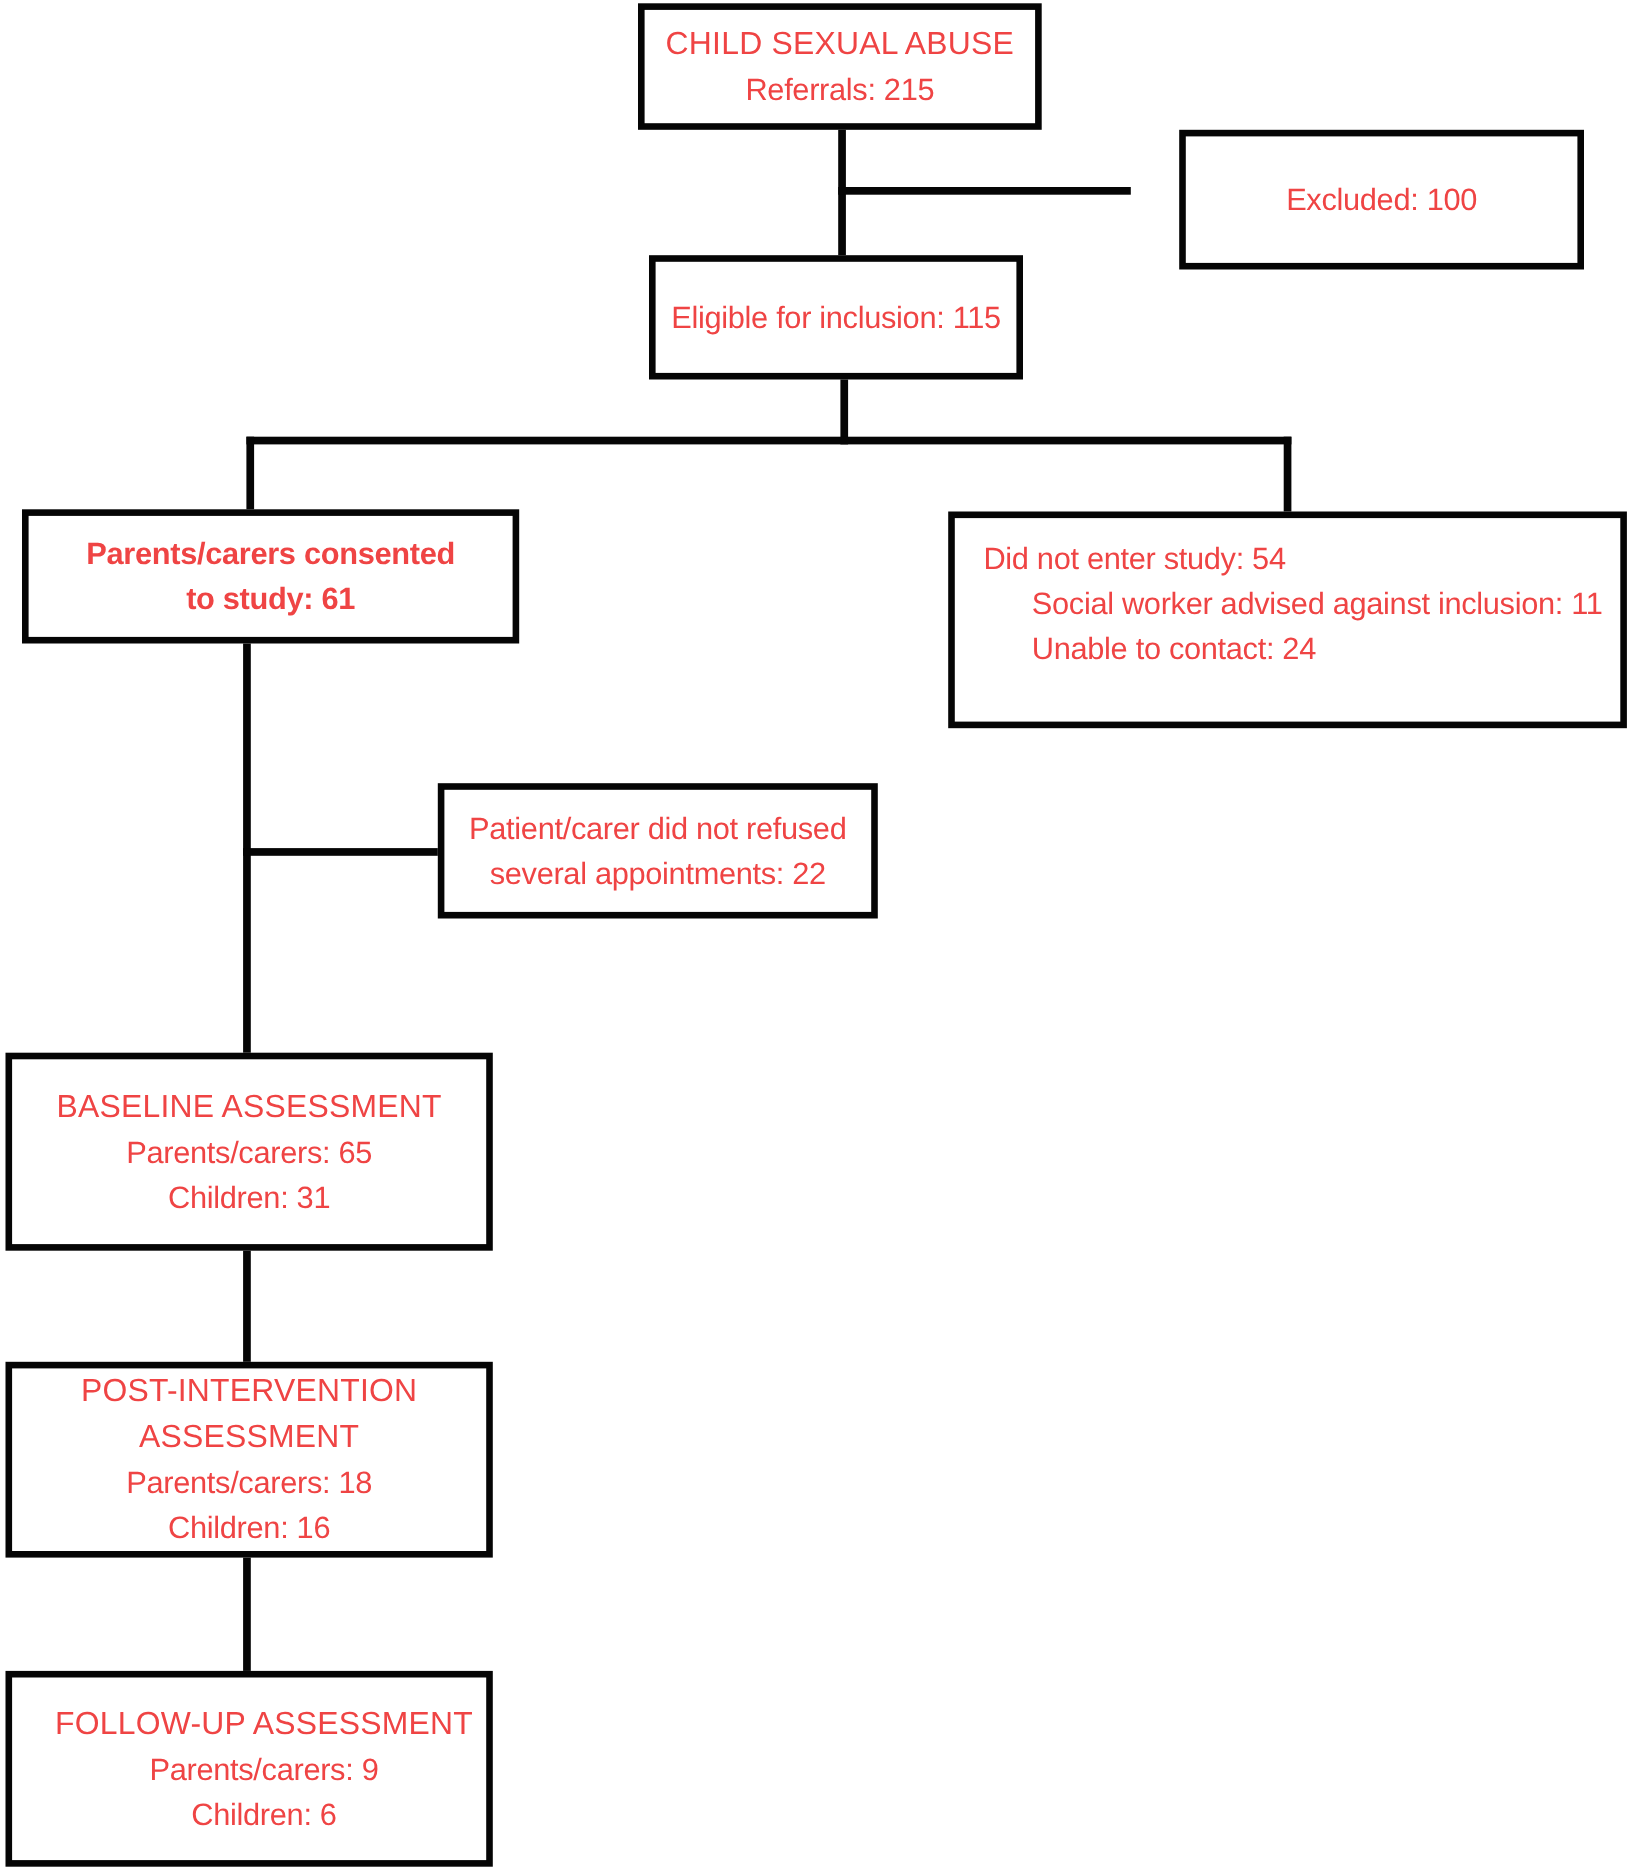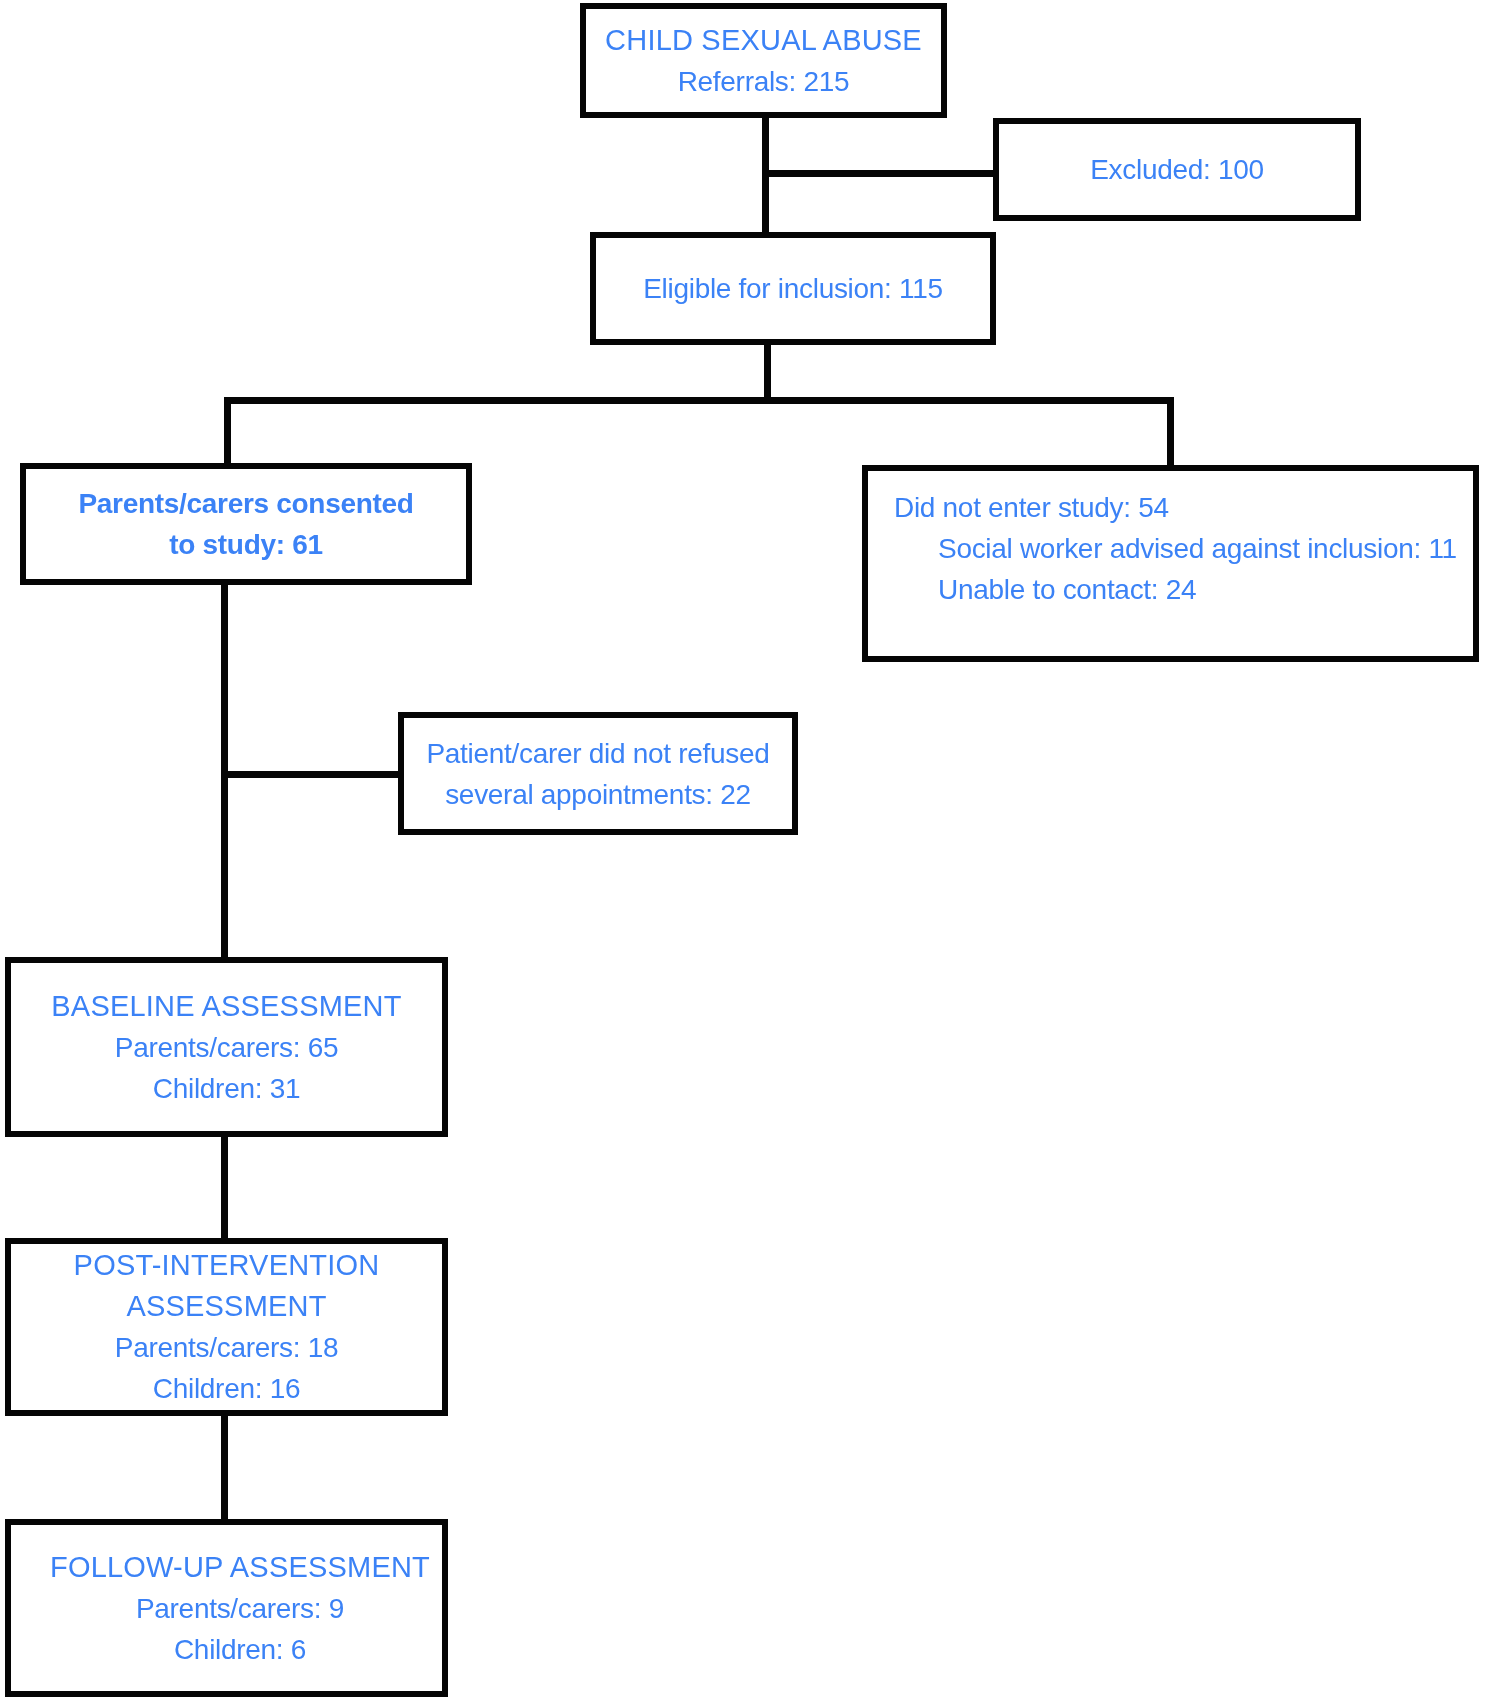--- a/index.html
+++ b/index.html
@@ -6,21 +6,21 @@
     margin: 0;
     padding: 0;
     background: #ffffff;
   }
   .canvas {
     position: relative;
     width: 1487px;
     height: 1700px;
     background: #ffffff;
     font-family: "Liberation Sans", sans-serif;
-    color: #3b82f6;
+    color: #ef4444;
     overflow: hidden;
   }
   .node {
     position: absolute;
     background: #ffffff;
     border: 6px solid #050505;
     box-sizing: border-box;
     display: flex;
     flex-direction: column;
     justify-content: center;
@@ -64,25 +64,25 @@
   <div class="edge" style="left:221px; top:582px; width:7px; height:379px;"></div>
   <div class="edge" style="left:221px; top:771px; width:180px; height:7px;"></div>
   <div class="edge" style="left:221px; top:1134px; width:7px; height:108px;"></div>
   <div class="edge" style="left:221px; top:1413px; width:7px; height:110px;"></div>
 
   <div class="node" style="left:580px; top:3px; width:367px; height:115px;">
     <div class="caps">CHILD SEXUAL ABUSE</div>
     <div>Referrals: 215</div>
   </div>
 
-  <div class="node" style="left:993px; top:118px; width:368px; height:103px;">
+  <div class="node" style="left:1072px; top:118px; width:368px; height:127px;">
     <div>Excluded: 100</div>
   </div>
 
-  <div class="node" style="left:590px; top:232px; width:406px; height:113px;text-align:center;">
+  <div class="node" style="left:590px; top:232px; width:340px; height:113px;text-align:center;">
     <div>Eligible for inclusion: 115</div>
   </div>
 
   <div class="node" style="left:20px; top:463px; width:452px; height:122px;font-weight:bold;">
     <div>Parents/carers consented</div>
     <div>to study: 61</div>
   </div>
 
   <div class="node left-align" style="left:862px; top:465px; width:617px; height:197px;">
     <div>Did not enter study: 54</div>

